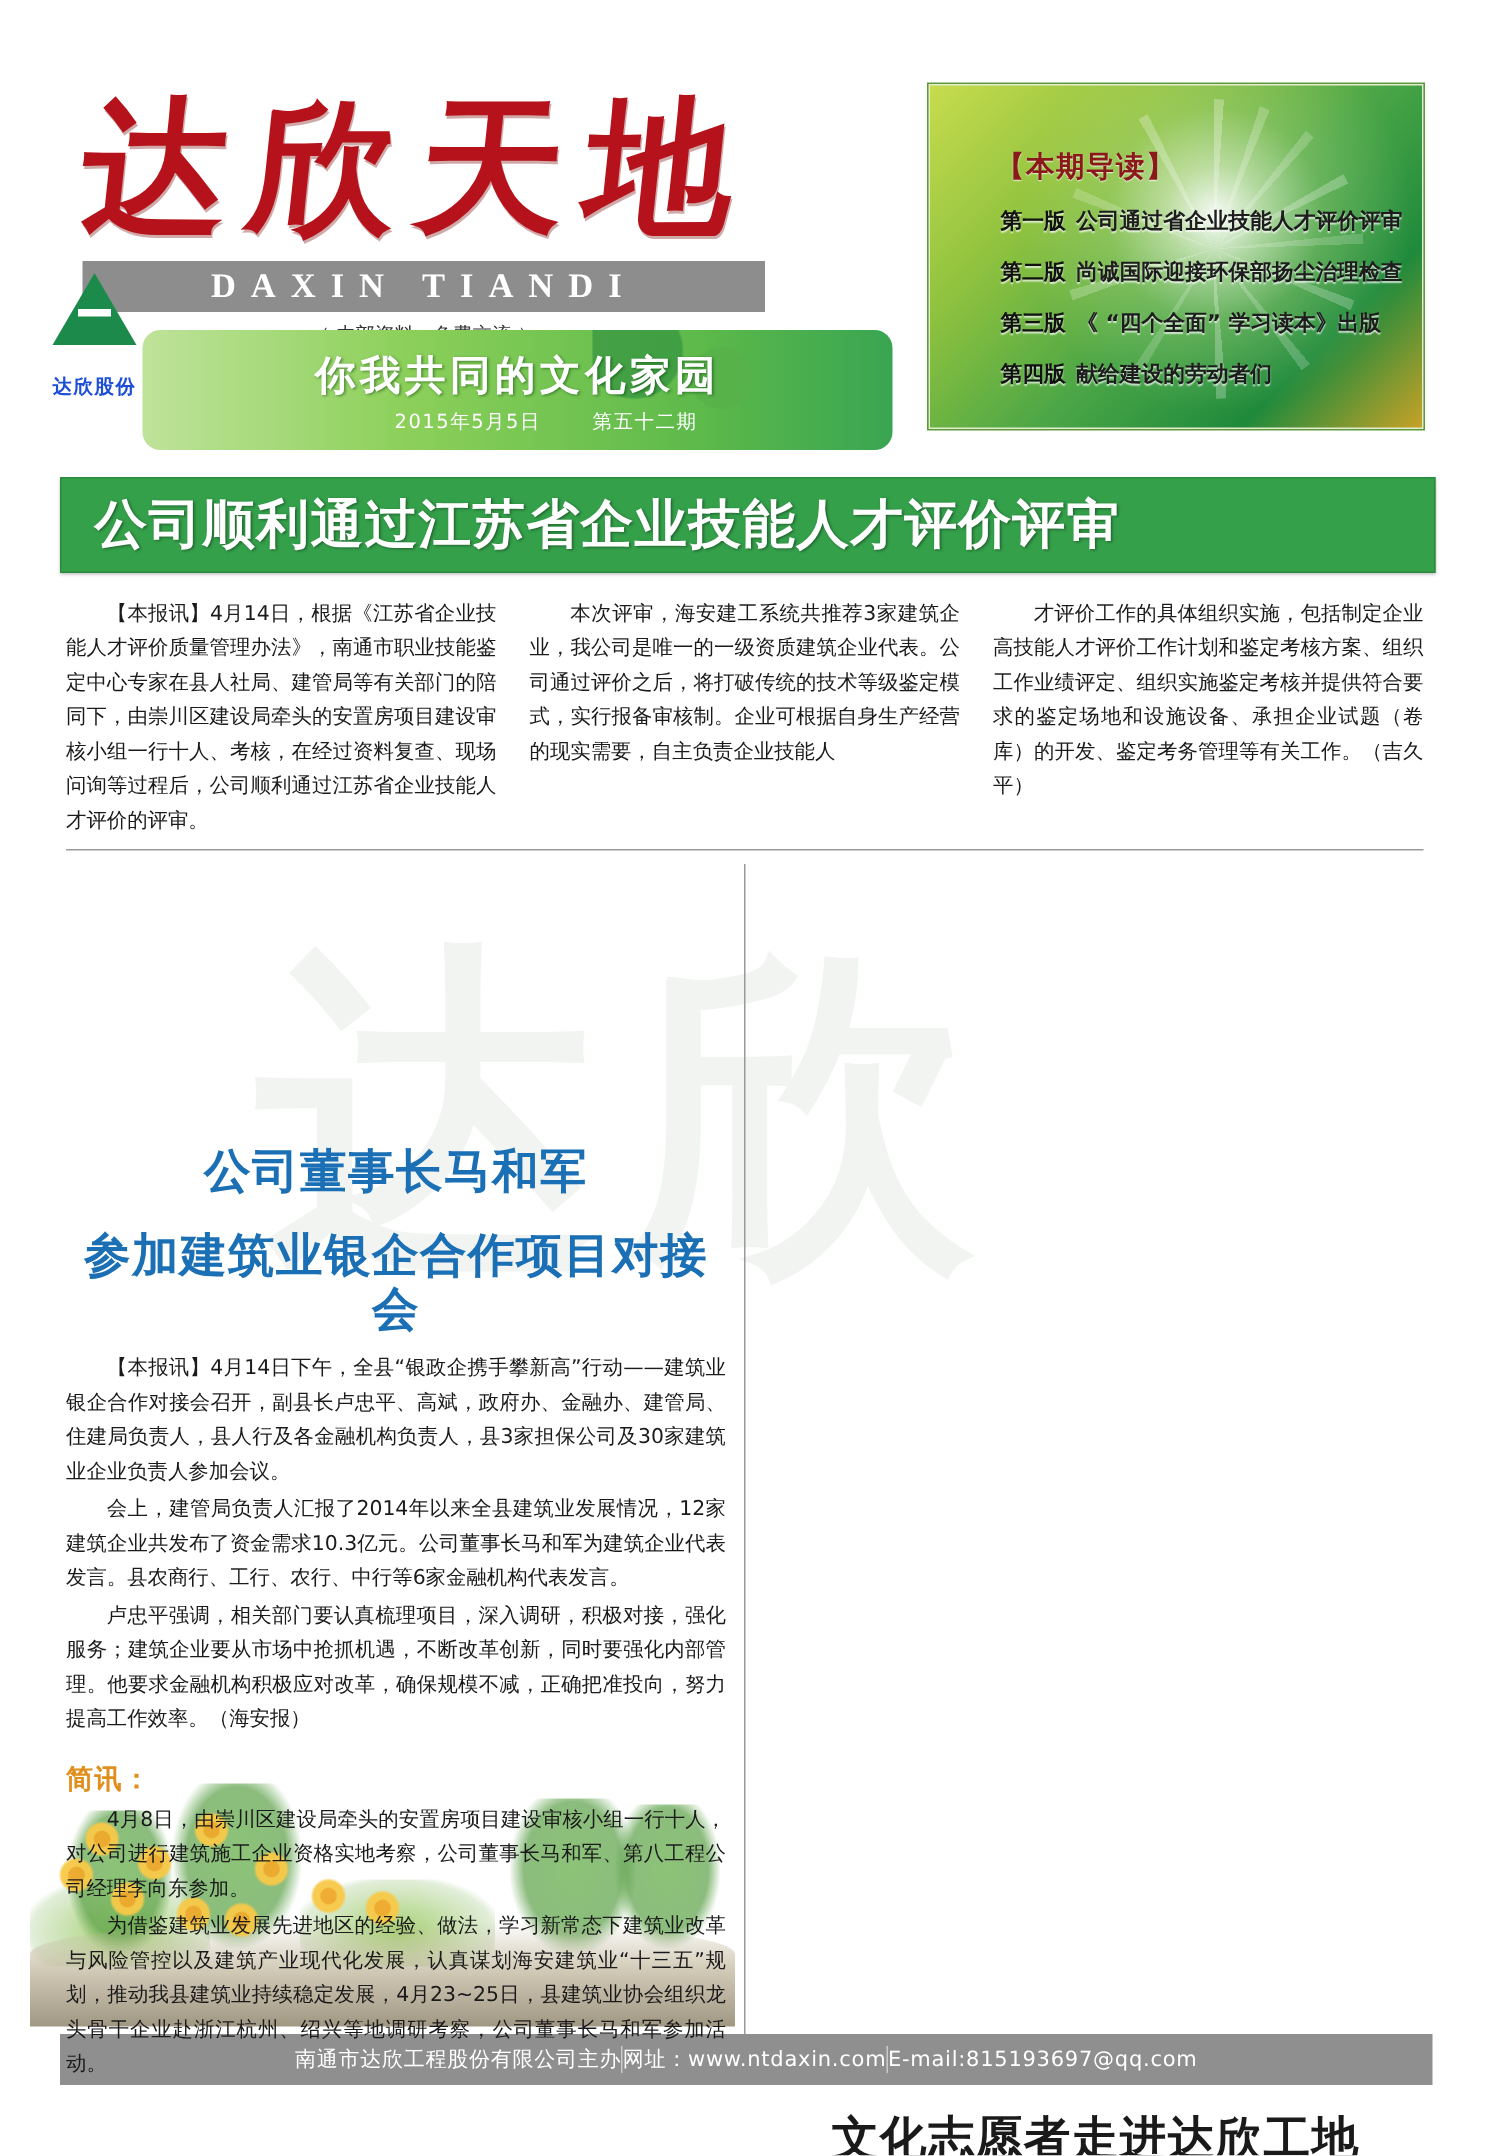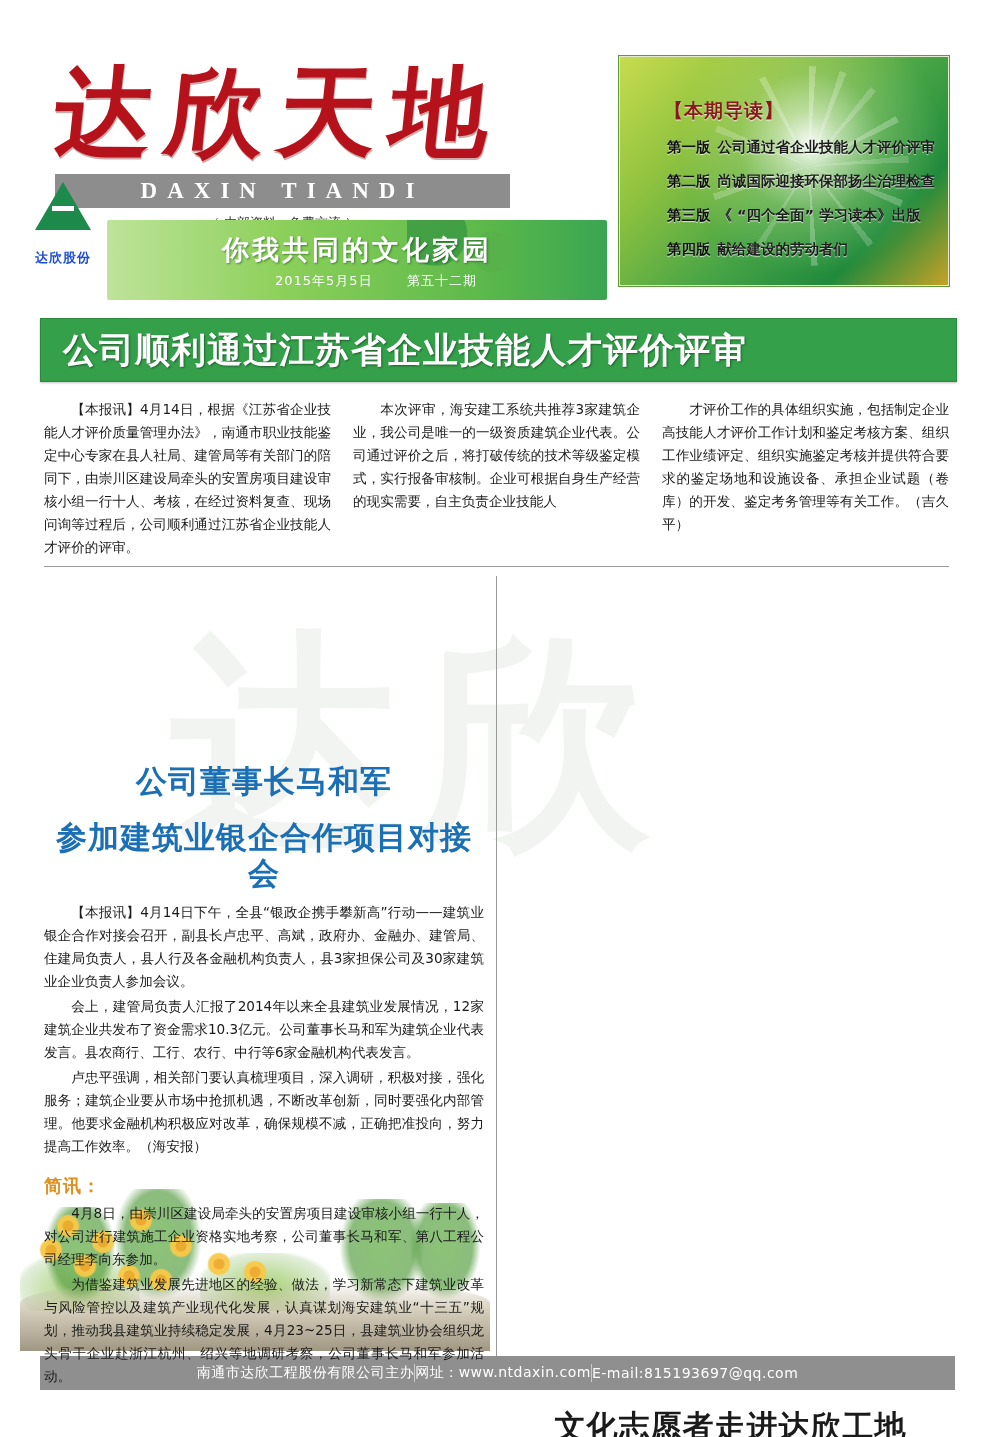--- a/index.html
+++ b/index.html
@@ -107,23 +107,22 @@
     margin-top: 19px;
     letter-spacing: 1px;
   }
   .green-banner {
     position: absolute;
     left: 95px;
     top: 220px;
     width: 500px;
     height: 80px;
     background: linear-gradient(to right, #bfe39a 0%, #8cd05a 35%, #5cb94a 75%, #39a552 100%);
-    border-radius: 2px;
+    border-radius: 12px;
     overflow: hidden;
-    margin-left: 12px;
   }
   .green-banner:before {
     content: "";
     position: absolute;
     left: 300px; top: -18px;
     width: 70px; height: 70px;
     background: radial-gradient(circle at 40% 45%, #2f8f3f 0%, #2f8f3f 55%, rgba(47,143,63,0) 58%);
     opacity: .65;
   }
   .green-banner:after {

